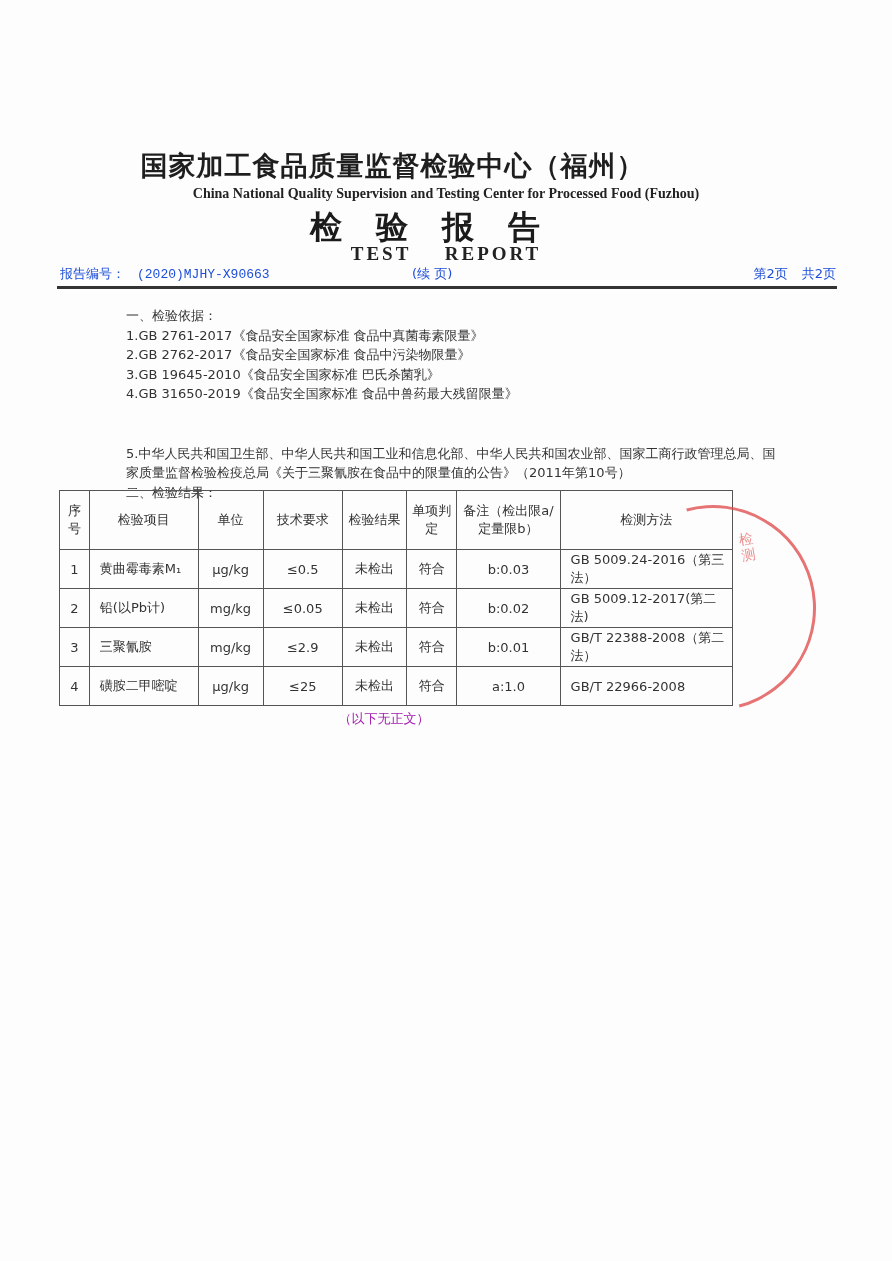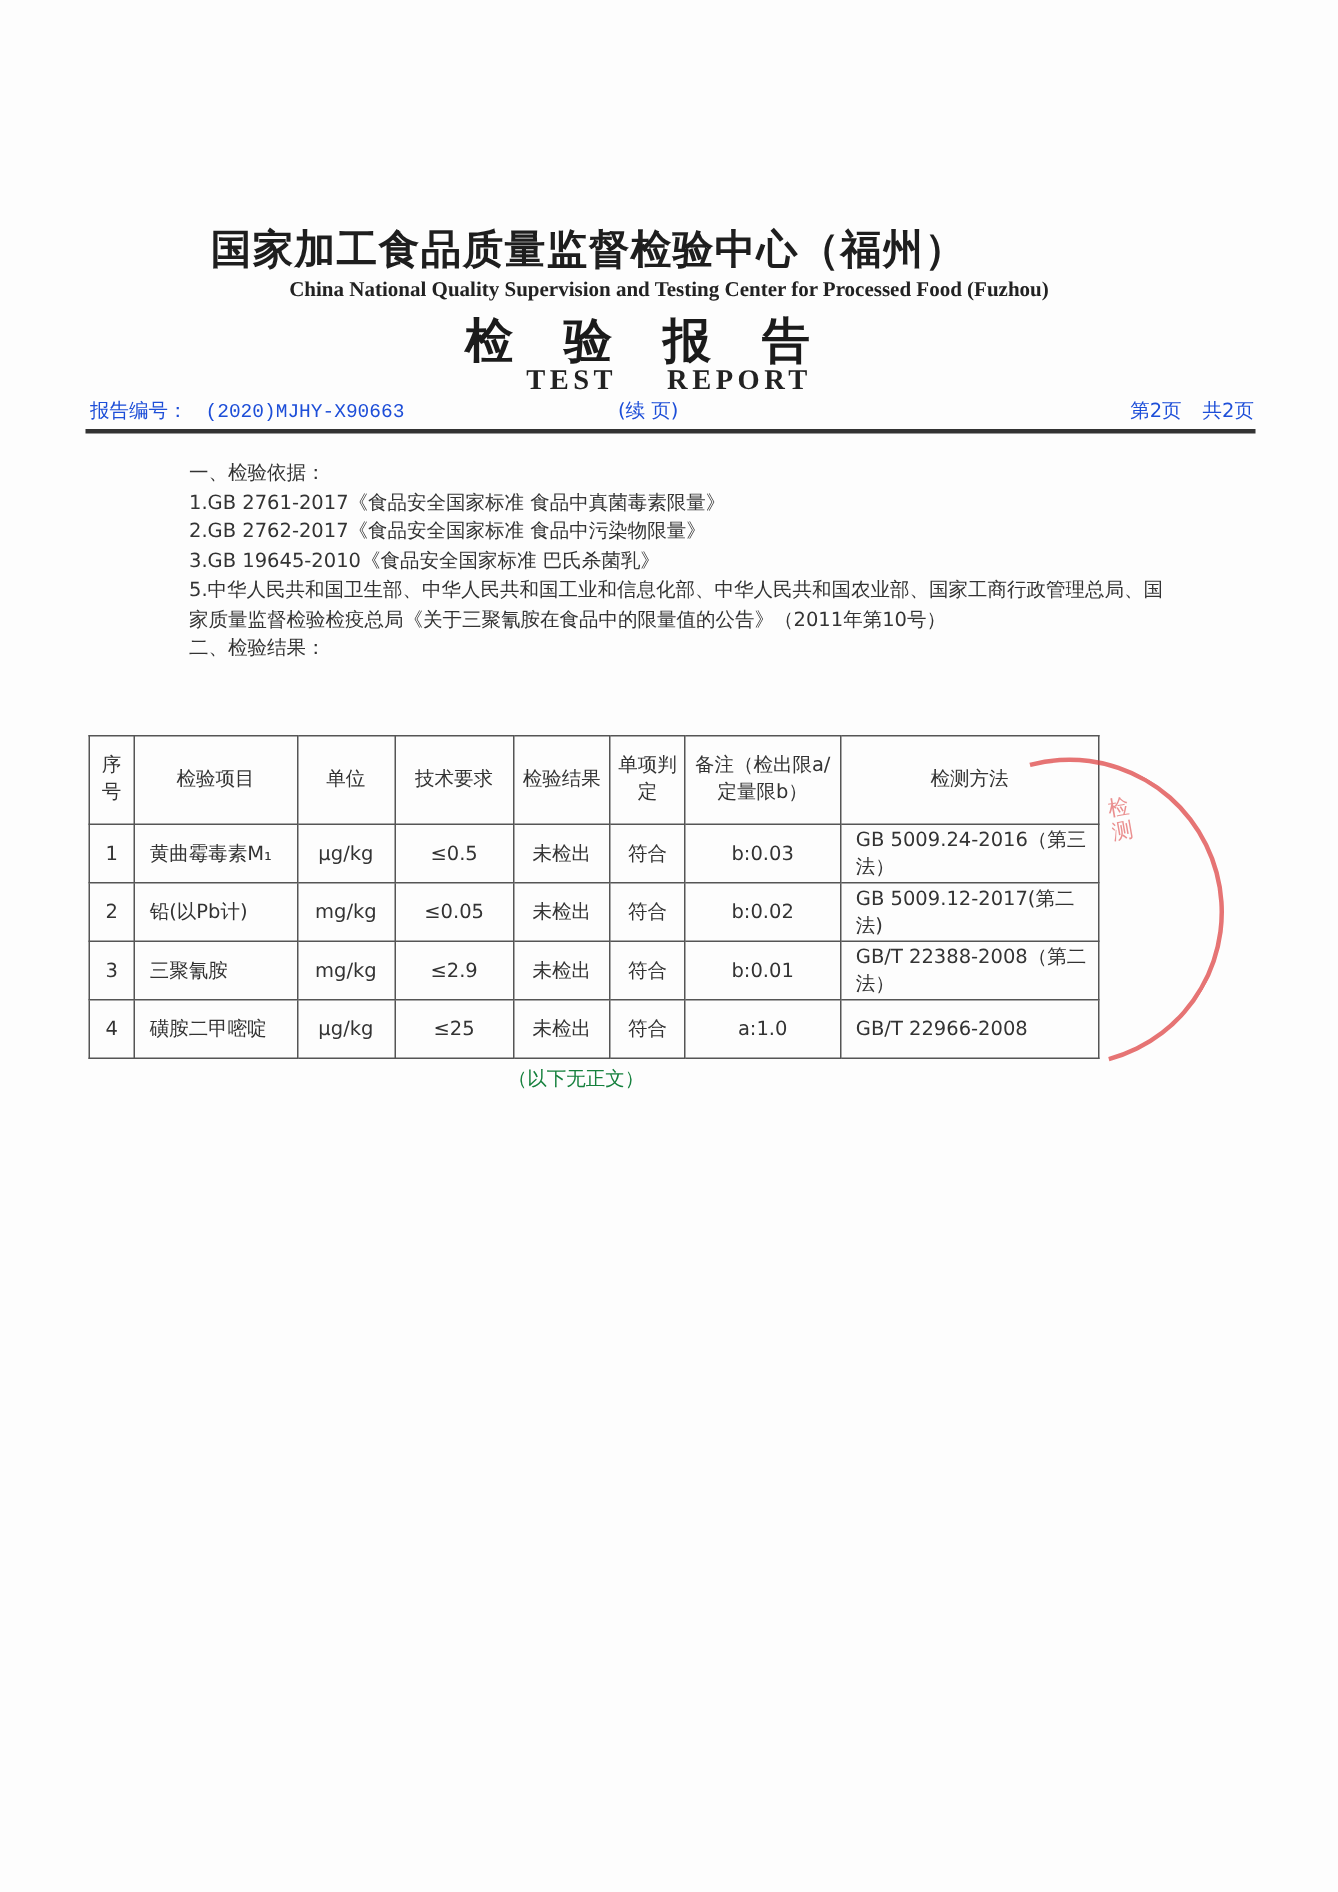--- a/index.html
+++ b/index.html
@@ -42,36 +42,36 @@
       position: absolute; left: 57px; width: 780px; top: 286px; height: 3px;
       background: #333;
     }
     .basis {
       position: absolute; left: 126px; top: 306px; width: 650px;
       font-size: 13px; line-height: 19.5px; color: #333;
       font-family: "DejaVu Sans", sans-serif;
     }
     .basis .hdr { margin-left: 0; }
     .basis .line { white-space: nowrap; }
-    .basis .wrap { white-space: normal; }
+    .basis .wrap { white-space: normal; margin-top: 40px; }
     table.results {
       position: absolute; left: 59px; top: 490px; width: 674px;
       border-collapse: collapse; font-size: 13px; color: #333;
       font-family: "DejaVu Sans", sans-serif;
     }
     table.results th, table.results td {
       border: 1px solid #555; text-align: center; vertical-align: middle;
       font-weight: normal; padding: 0 4px;
     }
     table.results th { height: 58px; line-height: 18px; }
     table.results td { height: 38px; }
     table.results td.item, table.results td.method { text-align: left; padding-left: 10px; }
     .end-note {
       position: absolute; left: 0; width: 768px; top: 710px; text-align: center;
-      font-size: 13px; color: #15803d; font-family: "DejaVu Sans", sans-serif;
+      font-size: 13px; color: #a21caf; font-family: "DejaVu Sans", sans-serif;
     }
     .stamp {
       position: absolute; left: 610px; top: 505px; width: 200px; height: 200px;
       border-radius: 50%; border: 3px solid rgba(222, 70, 70, 0.75);
       border-left-color: transparent; border-bottom-color: transparent;
       transform: rotate(30deg); pointer-events: none;
     }
     .stamp-text {
       position: absolute; left: 740px; top: 530px; width: 22px;
       font-size: 14px; line-height: 16px; color: rgba(222, 70, 70, 0.6);
@@ -98,20 +98,21 @@
       <span>第2页</span><span>共2页</span>
     </div>
   </div>
   <div class="rule"></div>
 
   <div class="basis">
     <div class="hdr">一、检验依据：</div>
     <div class="line">1.GB 2761-2017《食品安全国家标准 食品中真菌毒素限量》</div>
     <div class="line">2.GB 2762-2017《食品安全国家标准 食品中污染物限量》</div>
     <div class="line">3.GB 19645-2010《食品安全国家标准 巴氏杀菌乳》</div>
+    <div class="line">4.GB 31650-2019《食品安全国家标准 食品中兽药最大残留限量》</div>
     <div class="wrap">5.中华人民共和国卫生部、中华人民共和国工业和信息化部、中华人民共和国农业部、国家工商行政管理总局、国家质量监督检验检疫总局《关于三聚氰胺在食品中的限量值的公告》（2011年第10号）</div>
     <div class="hdr">二、检验结果：</div>
   </div>
 
   <table class="results">
     <colgroup>
       <col style="width:32px">
         <col style="width:130px">
         <col style="width:69px">
         <col style="width:88px">

